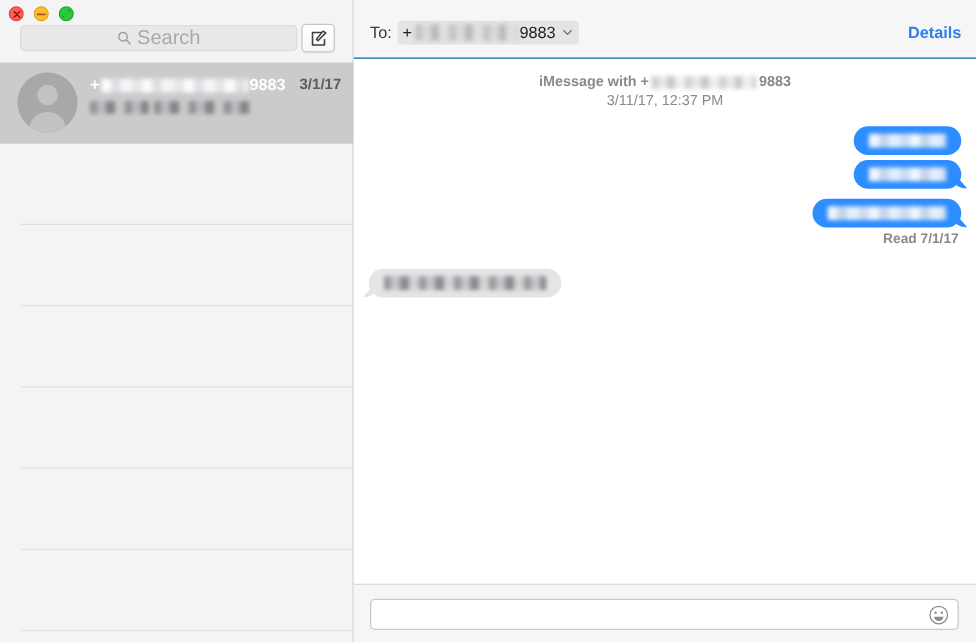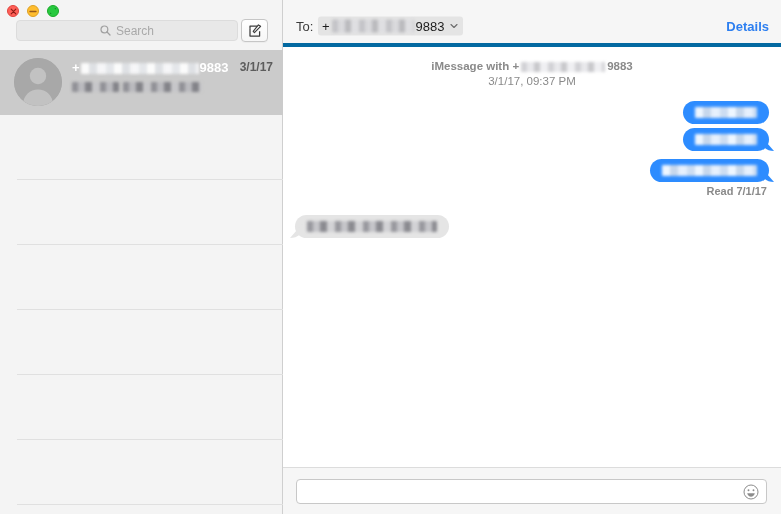--- a/index.html
+++ b/index.html
@@ -69,21 +69,21 @@
   .l-close  { background:#ff5f57; border:.5px solid #e0443e; }
   .l-min    { background:#ffbd2e; border:.5px solid #dea123; }
   .l-max    { background:#28c940; border:.5px solid #1aab29; }
 
   .search-row { position:absolute; left:0; top:20px; width:283px; height:28px; }
   #search-field {
     position:absolute; left:16px; top:0; width:222px; height:21px;
     background:#e8e8e8; border:1px solid #dcdcdc; border-radius:4px;
     display:flex; align-items:center; justify-content:center; gap:5px;
   }
-  #search-field .ph { font-size:12px; color:#a9a9a9; }
+  #search-field .ph { font-size:16px; color:#a9a9a9; }
   #compose-btn {
     position:absolute; left:241px; top:-1px; width:27px; height:23px;
     background:linear-gradient(#ffffff,#f7f7f7);
     border:1px solid #c6c6c6; border-radius:4px;
     display:flex; align-items:center; justify-content:center;
     box-shadow:0 1px 0 rgba(0,0,0,.03);
   }
 
   
   #conv-list { position:absolute; top:50px; left:0; width:283px; height:464px; }
@@ -107,21 +107,21 @@
     font-size:12px; font-weight:bold; color:#5d5d5d;
   }
   .conv-preview { margin-top:4px; line-height:13px; }
   .conv-preview .blur { height:10px; margin-right:4px; }
 
   
   #pane { position:relative; width:498px; height:514px; background:#ffffff; flex:1; }
 
   #pane-header {
     position:relative; height:47px; width:100%;
-    background:#f6f6f6; border-bottom:4px solid #0369a1;
+    background:#f6f6f6; border-bottom:1px solid #0369a1;
   }
   #to-label {
     position:absolute; left:13px; top:26px; transform:translateY(-50%);
     font-size:13px; color:#3b3b3b;
   }
   #recipient-token {
     position:absolute; left:35px; top:26px; transform:translateY(-50%);
     height:19px; padding:0 5px 0 4px;
     background:#e4e4e4; border-radius:3px;
     display:flex; align-items:center; gap:2px;
@@ -294,21 +294,21 @@
       </div>
       <span id="details-btn">Details</span>
     </div>
 
     <div id="thread">
 
       <div id="thread-meta">
         <div class="line1">
           <span>iMessage with +</span><span class="blur blur-light" style="width:84px;"></span><span>9883</span>
         </div>
-        <div class="line2">3/1/17, 09:37 PM</div>
+        <div class="line2">3/11/17, 12:37 PM</div>
       </div>
 
       <div class="msg-row out" style="margin-top:13px;">
         <div class="bubble blue">
           <span class="blur blur-white" style="width:62px;"></span>
         </div>
       </div>
 
       <div class="msg-row out" style="margin-top:4px;">
         <div class="bubble blue tail">

